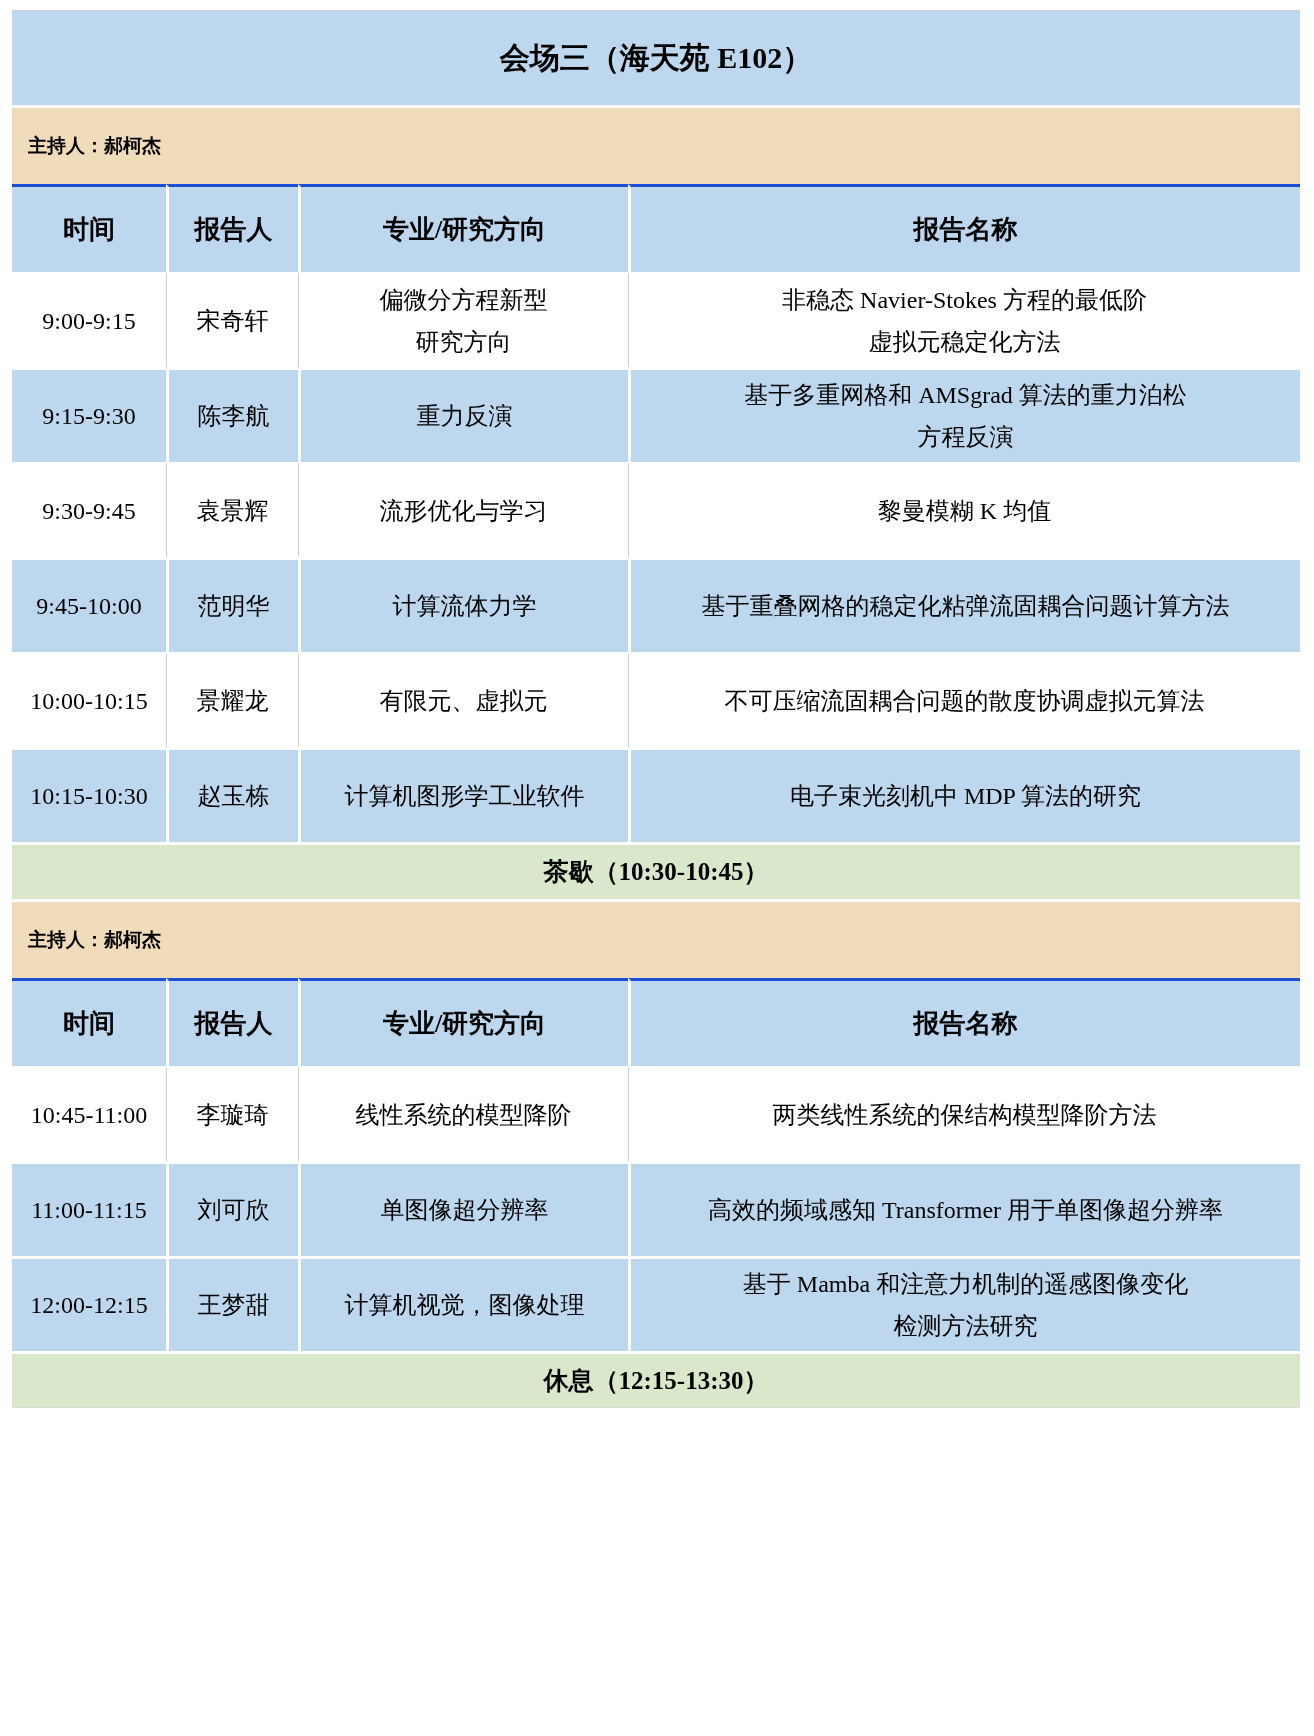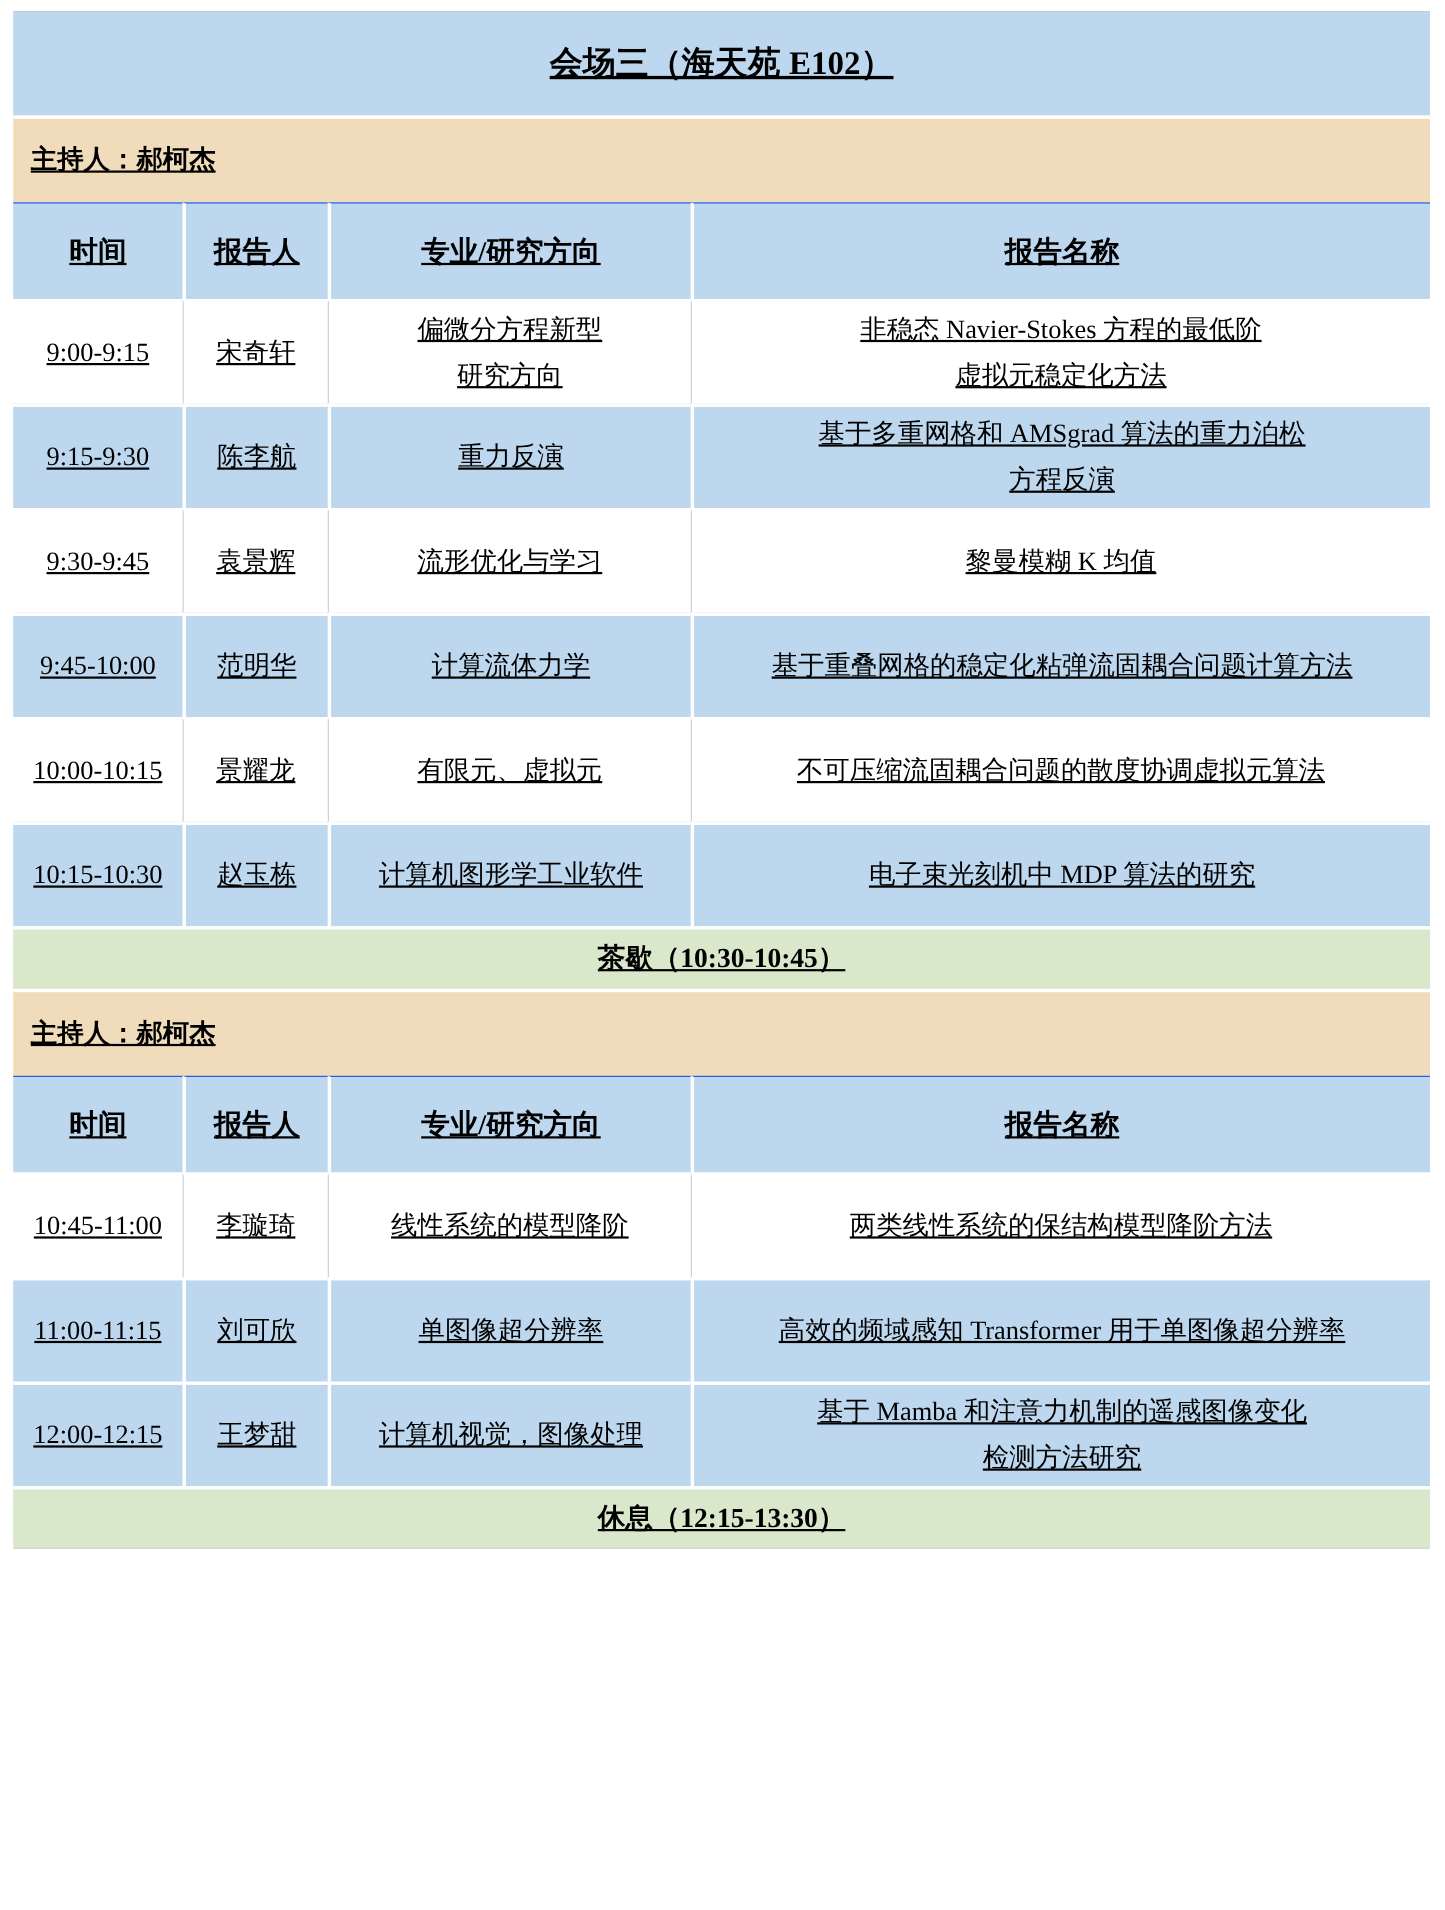--- a/index.html
+++ b/index.html
@@ -1,27 +1,27 @@
 <!DOCTYPE html>
 <html><head>
 <meta charset="utf-8">
 <style>
   html, body { margin:0; padding:0; background:#ffffff; }
   body { font-family:"Liberation Serif","DejaVu Serif",serif; color:#000; }
-  .page { width:1314px; box-sizing:border-box; padding:10px 14px 14px 12px; background:#fff;text-decoration:underline; }
+  .page { width:1314px; box-sizing:border-box; padding:10px 14px 14px 12px; background:#fff; }
   table { width:100%; border-collapse:separate; border-spacing:0; table-layout:fixed; }
   td, th { box-sizing:border-box; padding:4px 10px; text-align:center; vertical-align:middle;
            white-space:pre-line; line-height:1.75; overflow:hidden; }
   
   .row-title td { background:#bdd7ee; height:95px; font-size:30px; font-weight:bold; border-top:1px solid #c6ccd3; }
   
-  .row-host td { background:#f0dcba; height:79px; font-size:24px; font-weight:bold;
+  .row-host td { background:#f0dcba; height:79px; font-size:19px; font-weight:bold;
                  text-align:left; padding-left:16px; border-top:3px solid #fff; }
   
-  .row-head th { background:#bdd7ee; height:88px; font-size:26px; font-weight:bold; border-top:1px solid #1d4ed8; }
+  .row-head th { background:#bdd7ee; height:88px; font-size:26px; font-weight:bold; border-top:3px solid #1d4ed8; }
   .row-head th + th { border-left:3px solid #fff; }
   
   .row-data td { height:95px; font-size:24px; border-top:3px solid #fff; }
   .row-data.blue td { background:#bdd7ee; }
   .row-data.blue td + td { border-left:3px solid #fff; }
   .row-data.white td { background:#ffffff; }
   .row-data.white td + td { border-left:1px solid #c9cdd3; }
   
   .row-break td { background:#d9e7cb; height:57px; font-size:25px; font-weight:bold; border-top:3px solid #fff; }
   .row-rest td  { border-bottom:1px solid #d4d8d2; }

